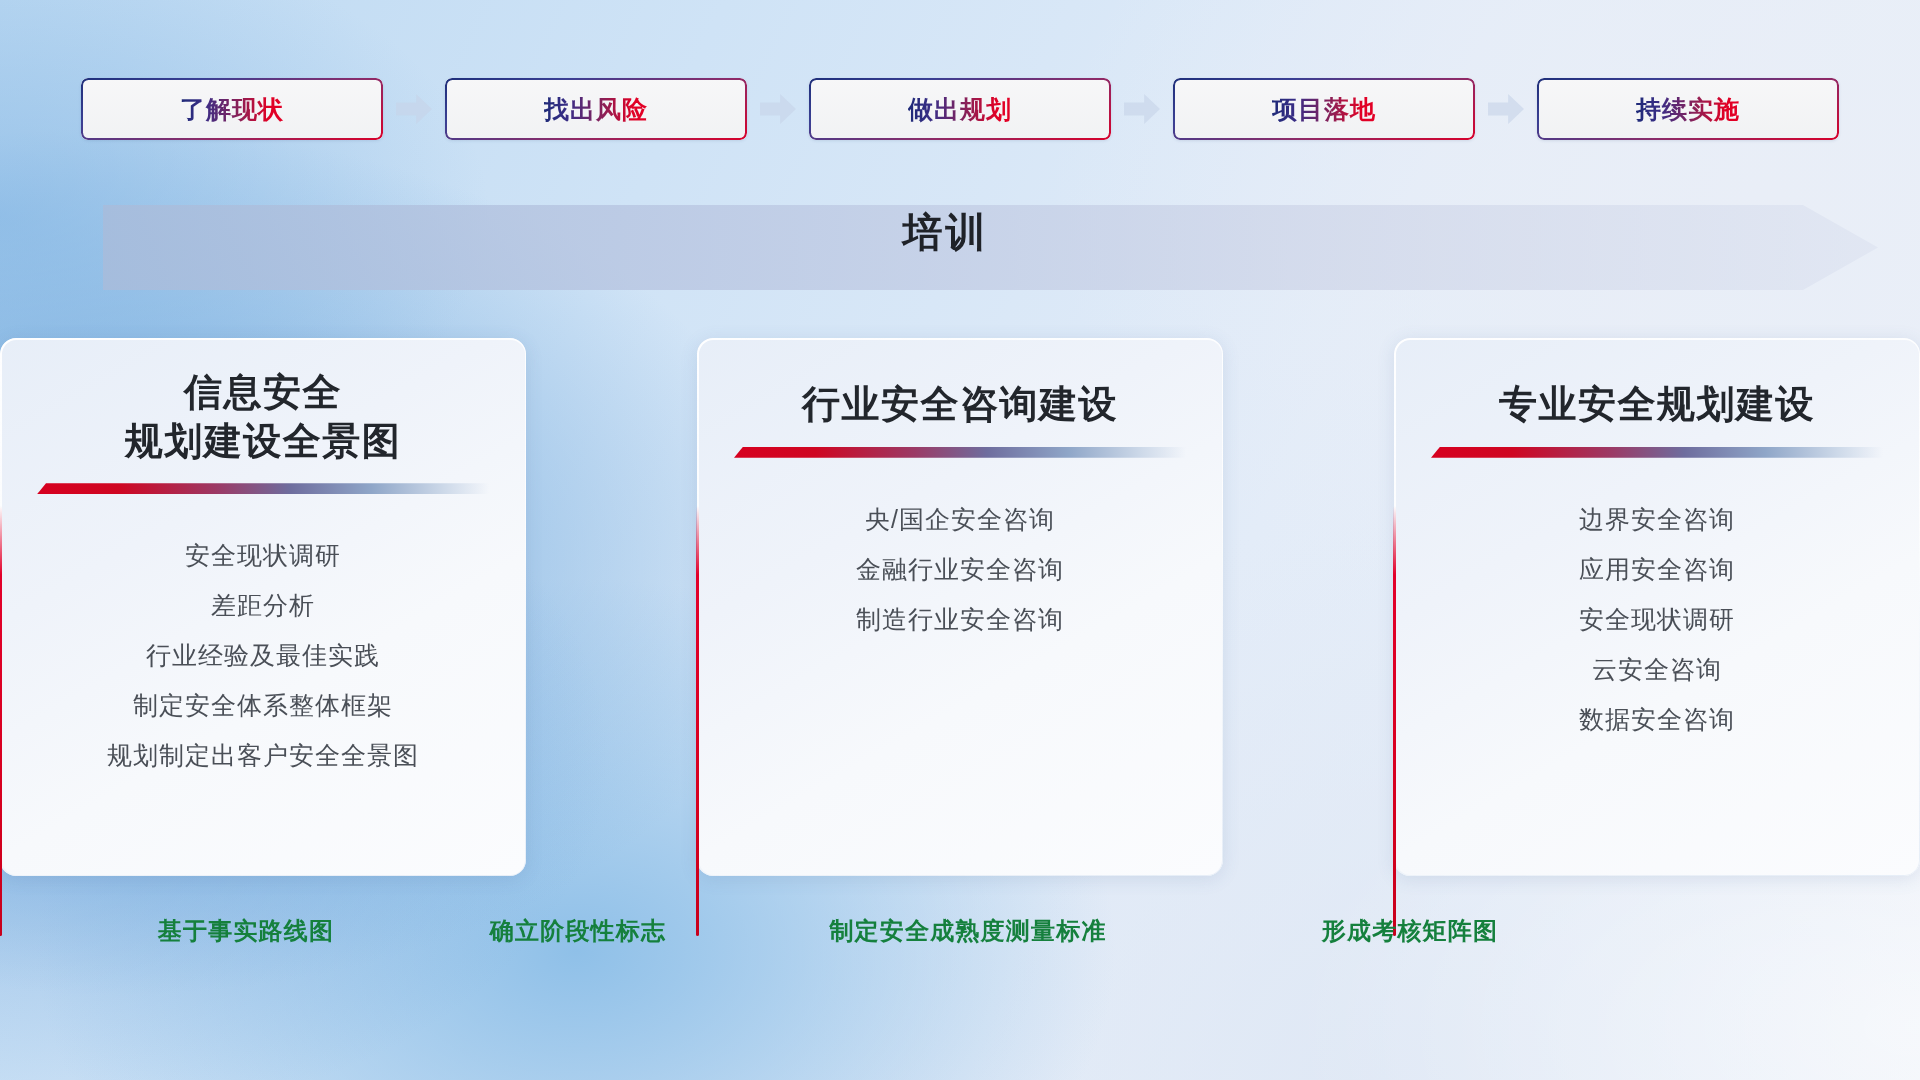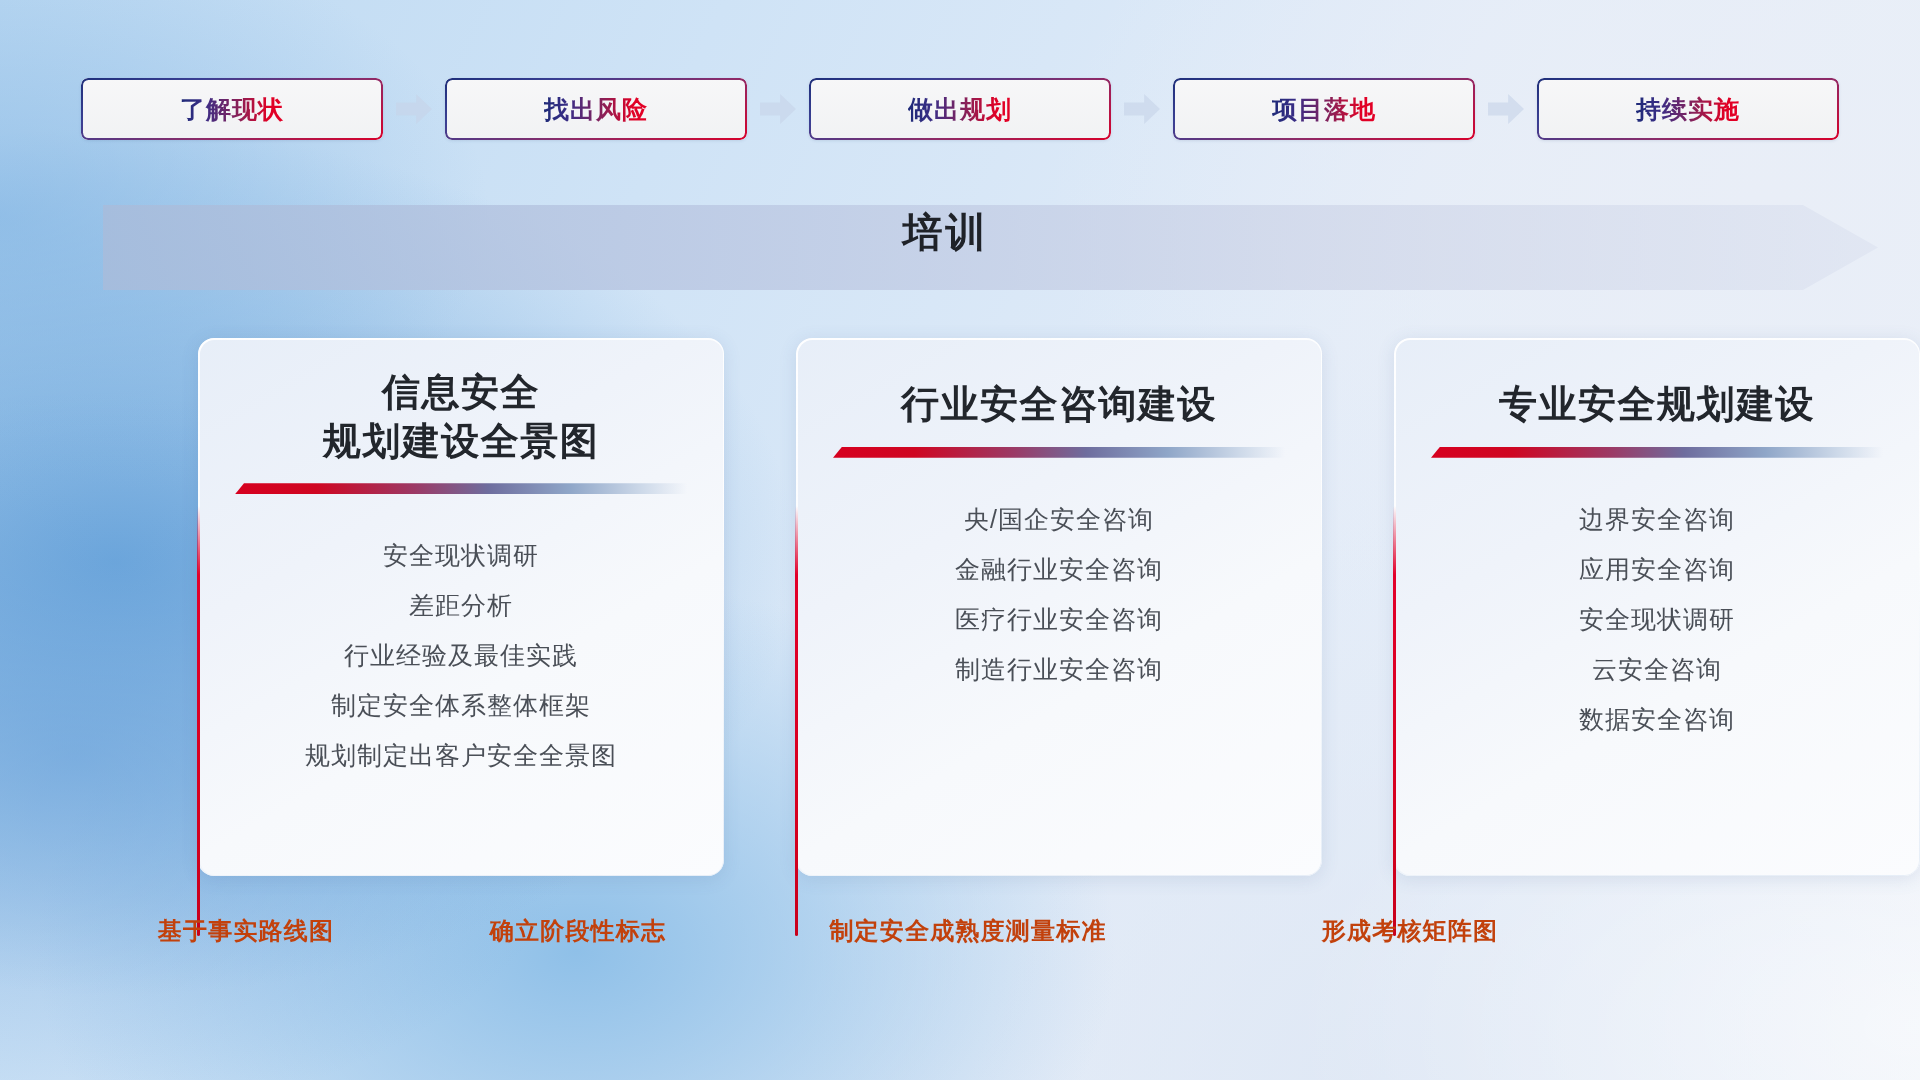--- a/index.html
+++ b/index.html
@@ -70,22 +70,22 @@
     clip-path:polygon(0 0,1700px 0,1775px 50%,1700px 100%,0 100%);
     display:flex;align-items:flex-start;justify-content:center;margin-left:28px;
   }
   #banner-title{
     font-size:40px;font-weight:700;color:#1f2228;letter-spacing:3px;
     margin-right:90px;
   }
 
   
   #cards{
-    position:absolute;left:10px;right:0;top:338px;z-index:3;
-    display:flex;justify-content:flex-end;gap:72px;
+    position:absolute;left:0;right:0;top:338px;z-index:3;
+    display:flex;justify-content:space-between;gap:72px;
   }
   .card{
     position:relative;width:526px;height:538px;
     border-radius:16px;
     background:linear-gradient(150deg,#e7eef8 0%,#eff3fa 34%,#f7f9fc 62%,#fbfcfe 100%);
     box-shadow:0 3px 18px rgba(60,95,150,.13);
     overflow:visible;
   }
   .card::before{
     content:"";position:absolute;inset:0;border-radius:16px;padding:1.5px;
@@ -127,21 +127,21 @@
     white-space:nowrap;
   }
   ul{margin:3px;padding:0;}
 
   
   #footer{
     position:absolute;left:0;right:0;top:915px;height:40px;z-index:3;
   }
   .foot{
     position:absolute;top:0;
-    font-size:24px;font-weight:700;color:#c2410c;letter-spacing:1.2px;
+    font-size:24px;font-weight:700;color:#15803d;letter-spacing:1.2px;
     white-space:nowrap;transform:translateX(-50%);
   }
 </style>
 </head>
 <body>
 
 <div id="bg">
   <div class="bg-base"></div>
   <div class="bg-soft"></div>
 </div>
@@ -199,21 +199,20 @@
   <div class="card">
     <div class="card-accent"></div>
     <div class="card-inner">
       <div class="card-title">
         <div>行业安全咨询建设</div>
       </div>
       <div class="card-divider"></div>
       <ul class="card-list">
         <li>央/国企安全咨询</li>
         <li>金融行业安全咨询</li>
-        <li>医疗行业安全咨询</li>
         <li>制造行业安全咨询</li>
       </ul>
     </div>
   </div>
 
   <div class="card">
     <div class="card-accent"></div>
     <div class="card-inner">
       <div class="card-title">
         <div>专业安全规划建设</div>

